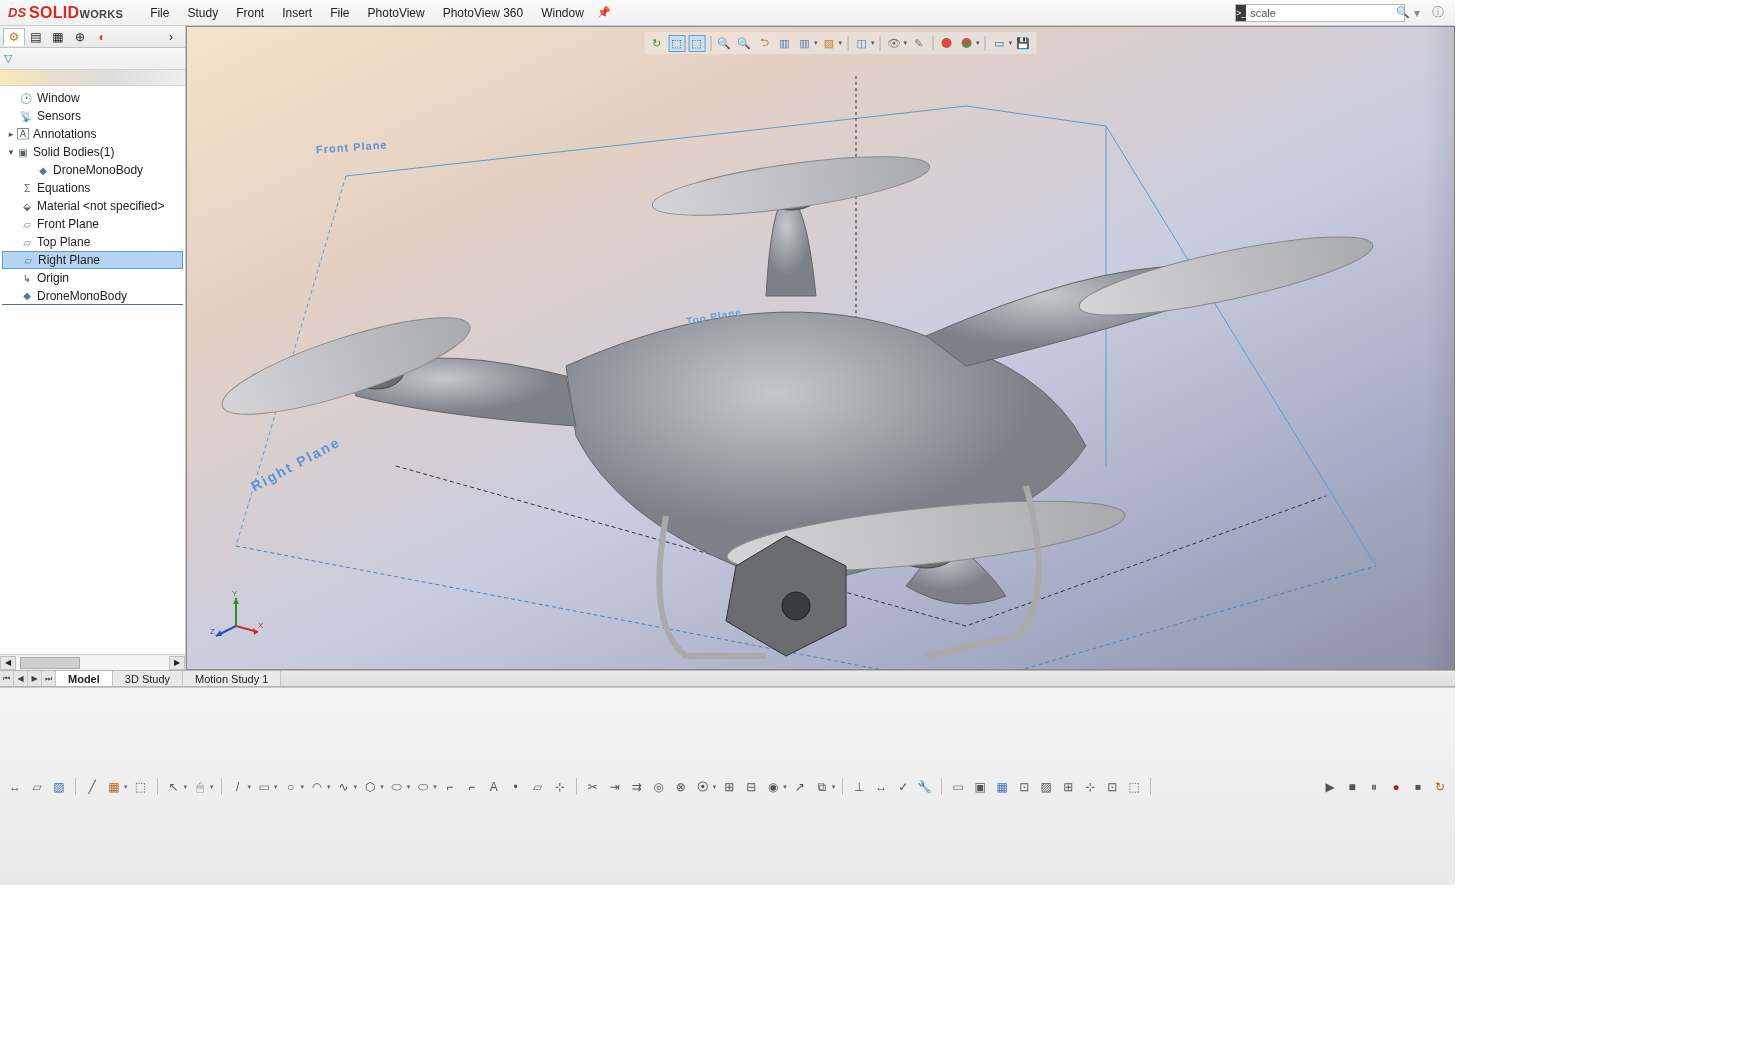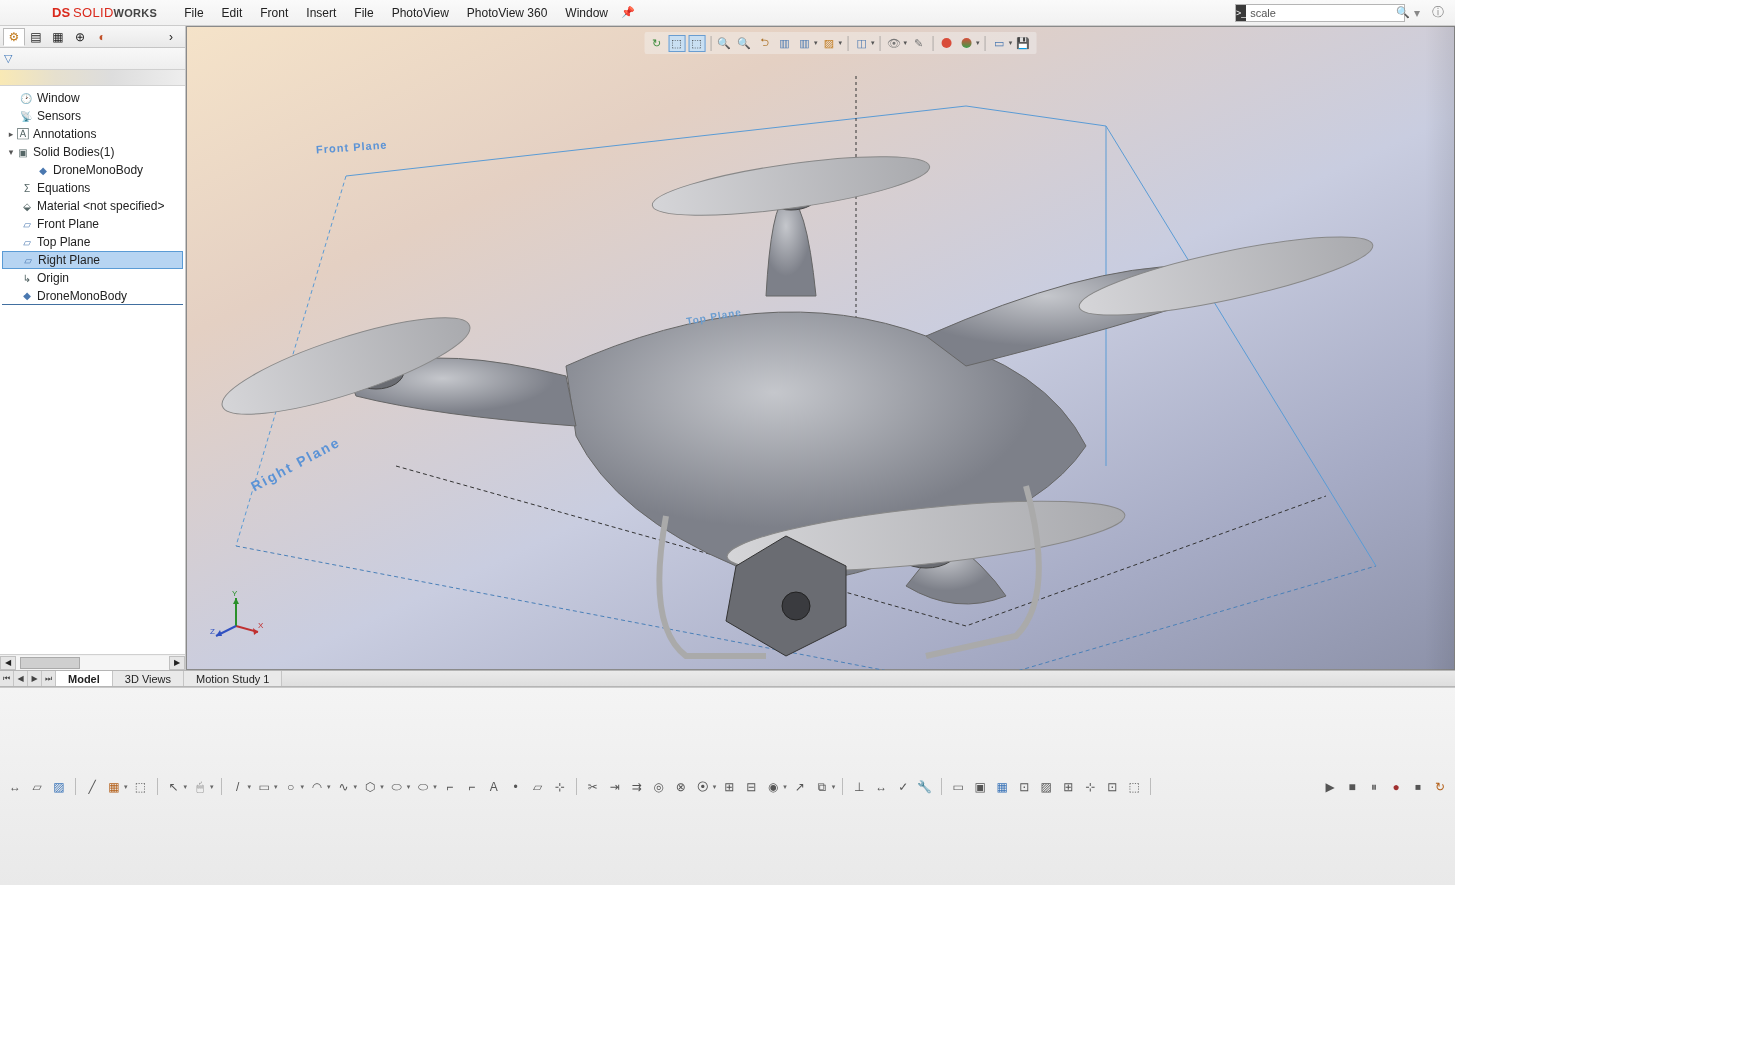--- a/index.html
+++ b/index.html
@@ -1,22 +1,22 @@
 <!DOCTYPE html>
 <html><head>
 <meta charset="utf-8">
 <style>
 * { margin:0; padding:0; box-sizing:border-box; font-family:"Segoe UI",Tahoma,sans-serif; }
 body { width:1455px; height:885px; background:#fff; overflow:hidden; position:relative; font-size:12px; color:#222; }
 
 
 .menubar { height:26px; background:linear-gradient(#fafafa,#f1f1f1); border-bottom:1px solid #ccc; display:flex; align-items:center; padding:0 8px; }
 .logo { display:flex; align-items:center; gap:3px; margin-right:18px; }
-.logo-ds { color:#da291c; font-weight:bold; font-size:13px;margin-left:44px; }
-.logo-solid { color:#da291c; font-weight:normal; font-size:13px; letter-spacing:0.3px;margin-top:48px; }
+.logo-ds { color:#da291c; font-style:italic; font-weight:bold; font-size:13px; }
+.logo-solid { color:#da291c; font-weight:bold; font-size:16px; letter-spacing:0.3px;margin-top:48px; }
 .logo-works { color:#444; font-weight:bold; font-size:11px; letter-spacing:0.3px; }
 .menu-item { padding:3px 9px; cursor:pointer; font-size:12px; }
 .pin-icon { margin-left:4px; color:#777; font-size:11px; }
 .menubar-right { margin-left:auto; display:flex; align-items:center; gap:6px; }
 .search-box { display:flex; align-items:center; background:#fff; border:1px solid #b5b5b5; height:18px; width:170px; }
 .search-prefix { width:18px; height:16px; background:#3a3a3a; color:#fff; display:flex; align-items:center; justify-content:center; font-size:9px; }
 .search-input { border:none; outline:none; flex:1; font-size:11px; padding:0 4px; color:#555; }
 .search-mag { width:18px; font-size:11px; color:#666; text-align:center; }
 .help-icon,.dropdown-caret { color:#888; font-size:12px; padding:0 3px; }
 
@@ -79,21 +79,21 @@
 </style>
 </head>
 <body>
 
 <div class="menubar">
   <div class="logo">
     <span class="logo-ds">DS</span>
     <span><span class="logo-solid">SOLID</span><span class="logo-works">WORKS</span></span>
   </div>
   <div class="menu-item">File</div>
-  <div class="menu-item">Edit</div>
+  <div class="menu-item">Study</div>
   <div class="menu-item">Front</div>
   <div class="menu-item">Insert</div>
   <div class="menu-item">File</div>
   <div class="menu-item">PhotoView</div>
   <div class="menu-item">PhotoView 360</div>
   <div class="menu-item">Window</div>
   <span class="pin-icon">📌</span>
 
   <div class="menubar-right">
     <div class="search-box">
@@ -283,21 +283,21 @@
     <text x="2" y="48" font-size="8" fill="#3050c0">Z</text>
   </svg>
 </div>
 
 <div class="bottom-tabs">
   <div class="bt-nav">⏮</div>
   <div class="bt-nav">◀</div>
   <div class="bt-nav">▶</div>
   <div class="bt-nav">⏭</div>
   <div class="bt-tab active">Model</div>
-  <div class="bt-tab">3D Views</div>
+  <div class="bt-tab">3D Study</div>
   <div class="bt-tab">Motion Study 1</div>
 </div>
 
 <div class="status-bar">
   <div class="sbtn">↔</div>
   <div class="sbtn">▱</div>
   <div class="sbtn color3">▨</div>
   <div class="ssep"></div>
   <div class="sbtn">╱</div>
   <div class="sbtn color2">▦</div>

